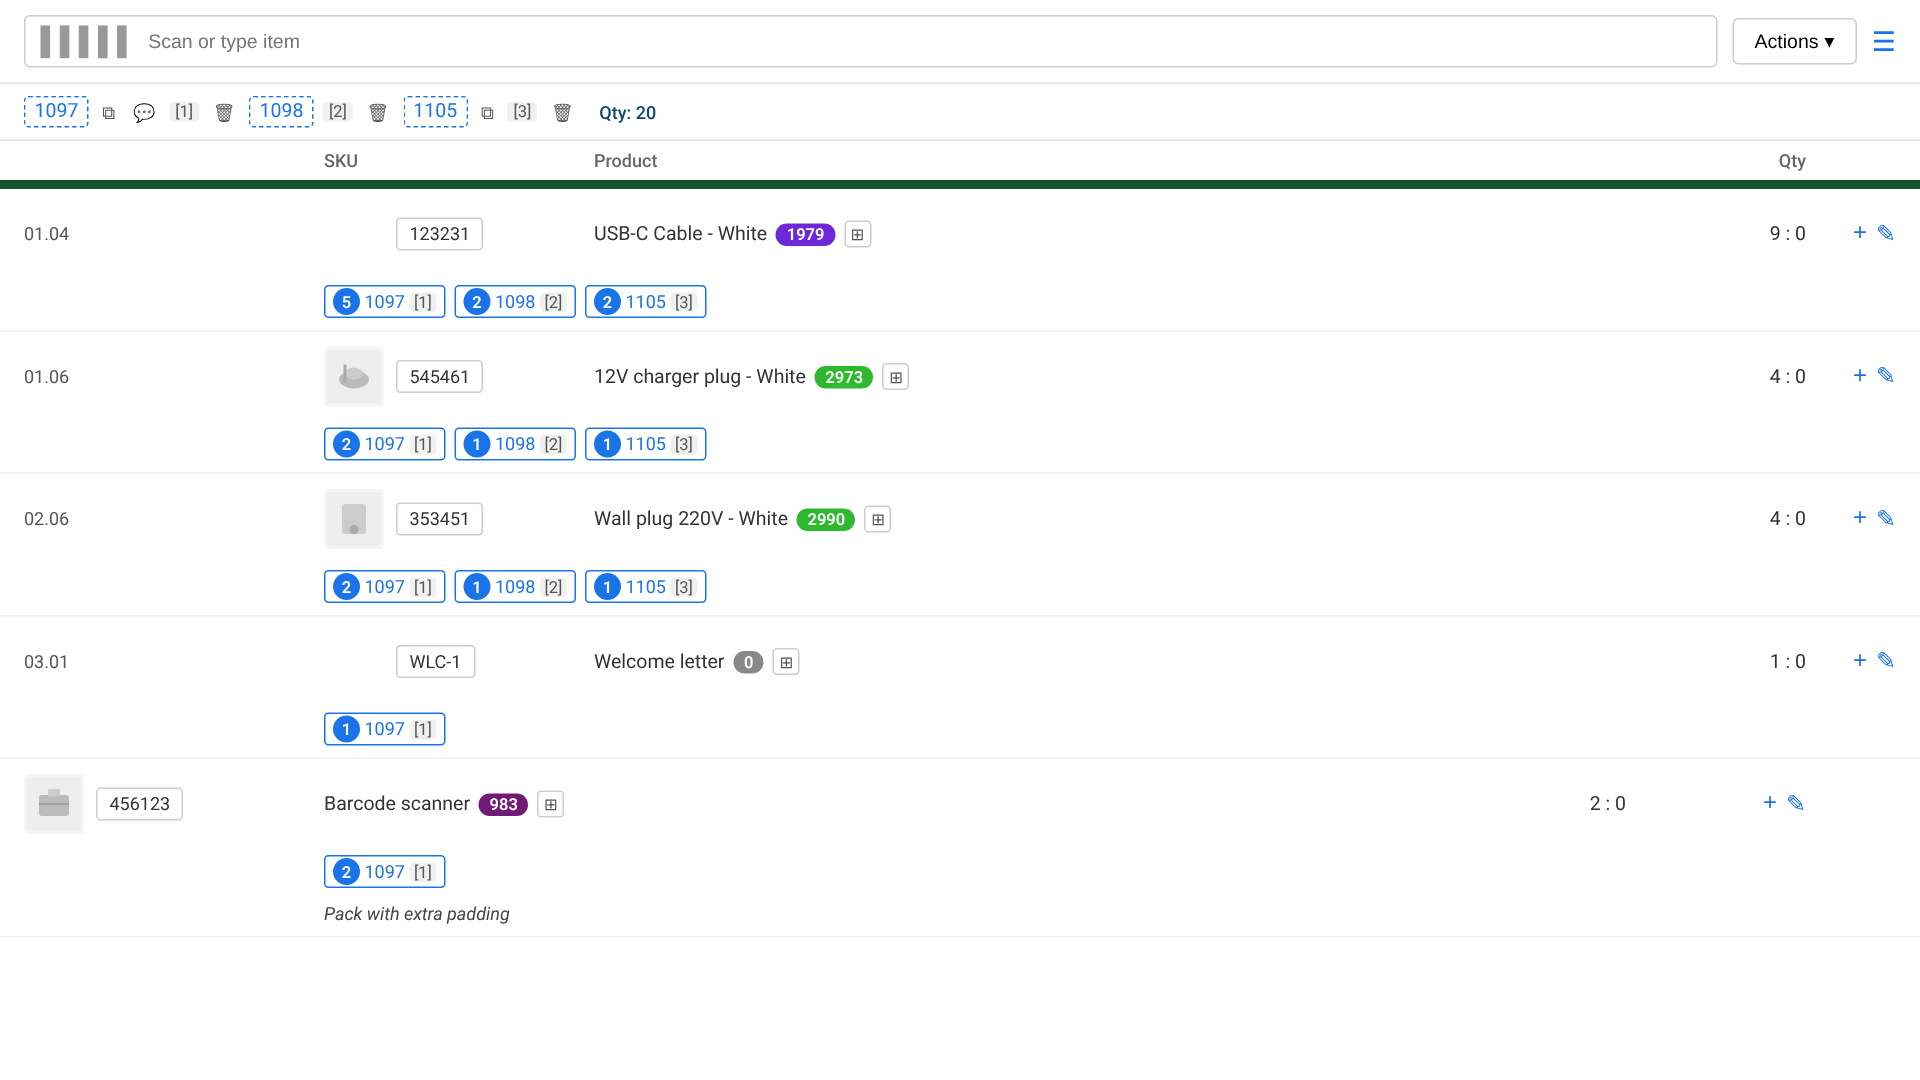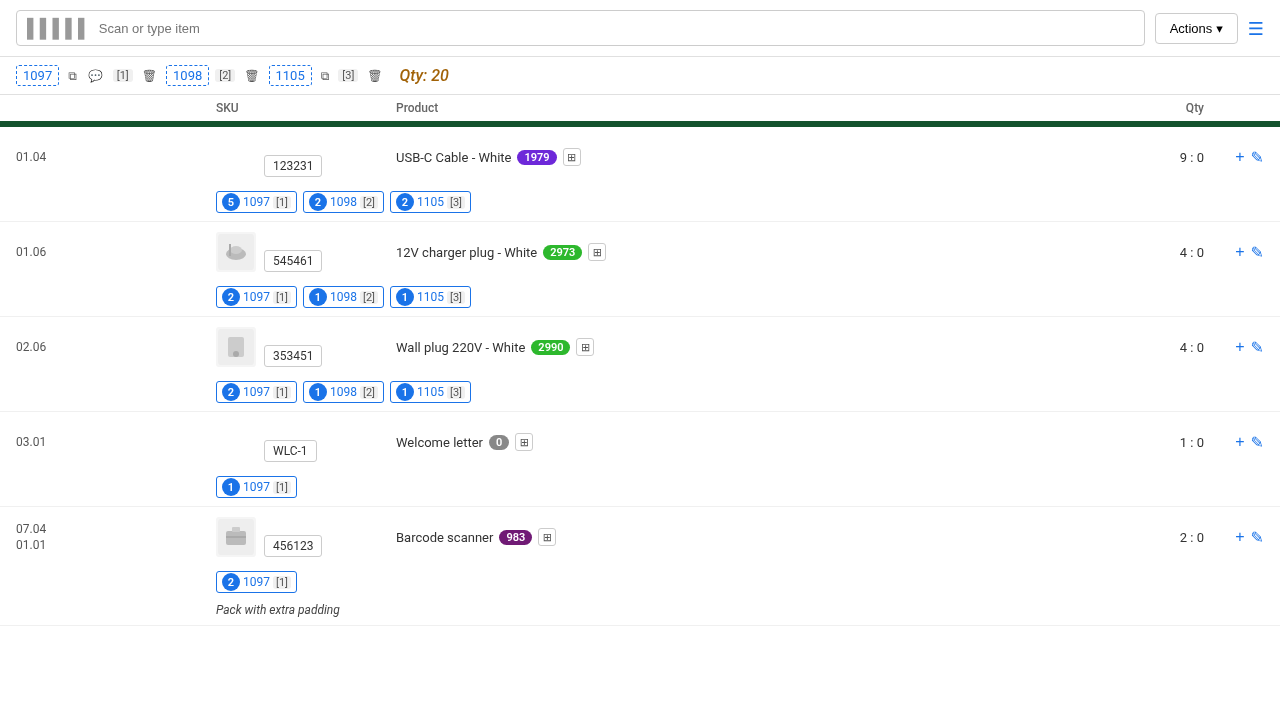--- a/index.html
+++ b/index.html
@@ -21,21 +21,21 @@
     .menu-icon { color: #1a73e8; font-size: 18px; margin-left: auto; cursor: pointer; }
 
     .order-tabs {
       display: flex; align-items: center; padding: 8px 16px; border-bottom: 1px solid #e0e0e0; gap: 6px;
     }
     .order-tab {
       display: inline-flex; align-items: center; gap: 4px; color: #1a73e8; text-decoration: none; font-size: 13px; border: 1.5px dashed #1a73e8; padding: 2px 6px; border-radius: 3px; cursor: pointer;
     }
     .tab-icon { color: #555; font-size: 12px; cursor: pointer; padding: 1px 3px; }
     .tab-count { background: #f0f0f0; border-radius: 3px; padding: 0 4px; font-size: 11px; color: #555; }
-    .qty-badge { font-size: 16px; color: #a16207; font-weight: 500; margin-left: 8px; font-style: italic; }
+    .qty-badge { font-size: 12px; color: #0c4a6e; font-weight: 500; margin-left: 8px; }
 
     .table-header {
       display: grid; grid-template-columns: 200px 180px 1fr 120px 60px; padding: 6px 16px; border-bottom: 6px solid #14532d; color: #666; font-size: 12px; font-weight: 500;
     }
 
     .product-row {
       border-bottom: 1px solid #f0f0f0;
     }
     .product-main {
       display: grid; grid-template-columns: 200px 180px 1fr 120px 60px; padding: 10px 16px; align-items: center;
@@ -56,21 +56,21 @@
     .product-tags {
       padding: 4px 16px 8px 216px; display: flex; gap: 6px; flex-wrap: wrap;
     }
     .order-tag { border: 1.5px solid #1a73e8; border-radius: 3px; display: inline-flex; align-items: center; gap: 3px; padding: 1px 5px; font-size: 12px; }
     .order-tag-num { background: #1a73e8; color: #fff; border-radius: 10px; min-width: 18px; height: 18px; display: inline-flex; align-items: center; justify-content: center; font-size: 11px; font-weight: 600; padding: 0 4px; }
     .order-tag-id { color: #1a73e8; font-size: 12px; }
     .order-tag-count { color: #555; font-size: 11px; background: #f0f0f0; border-radius: 3px; padding: 0 3px; }
 
     .product-note { padding: 2px 16px 8px 216px; font-size: 12px; color: #444; font-style: italic; }
 
-    .sku-image-cell { display: flex; align-items: flex-end; gap: 8px; }
+    .sku-image-cell { display: flex; align-items: center; gap: 8px; }
   </style>
 </head>
 <body>
 
 <div class="top-bar">
   <div class="scan-input-wrapper">
     <span class="barcode-icon">▌▌▌▌▌</span>
     <input type="text" placeholder="Scan or type item" style="">
   </div>
   <button class="actions-btn">
@@ -284,24 +284,20 @@
     <span class="order-tag">
       <span class="order-tag-num">1</span>
       <span class="order-tag-id">1097</span>
       <span class="order-tag-count">[1]</span>
     </span>
 
     </div>
   </div>
     <div class="product-row">
     <div class="product-main">
-      <div class="location-cell">
-        <span class="location-badge">07.04</span>
-          <span class="location-badge">01.01</span>
-      </div>
       <div class="sku-image-cell">
         <div class="product-image">
             <svg width="36" height="36" viewBox="0 0 36 36">
               <rect width="36" height="36" fill="#eee" rx="3"></rect>
               <rect x="8" y="12" width="20" height="14" rx="2" fill="#bbb"></rect>
               <rect x="14" y="8" width="8" height="5" rx="1" fill="#ccc"></rect>
               <line x1="8" y1="18" x2="28" y2="18" stroke="#999" stroke-width="1"></line>
             </svg>
           </div>
         <span class="sku-box">456123</span>

